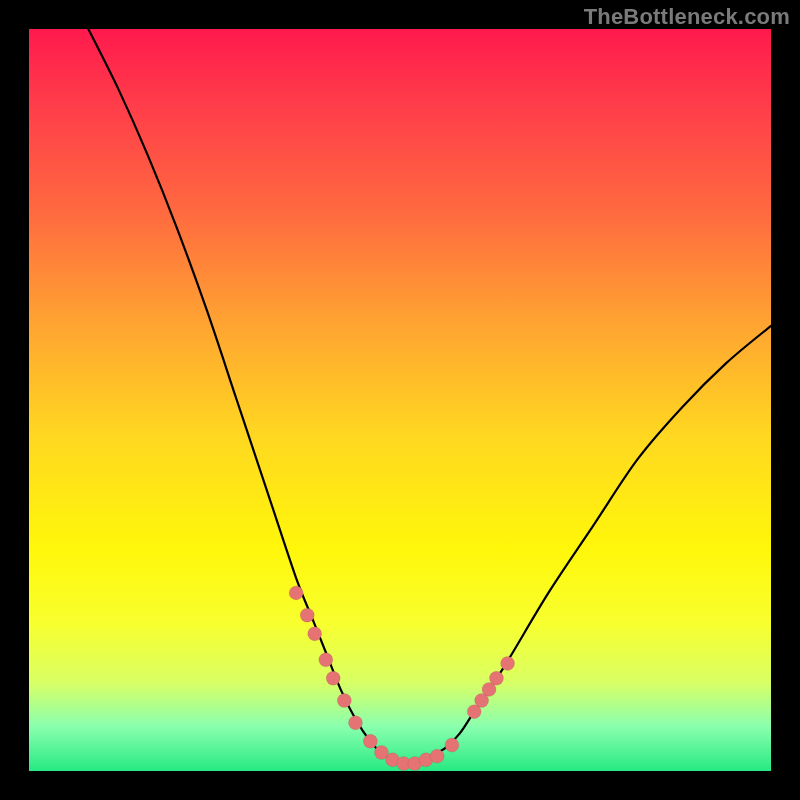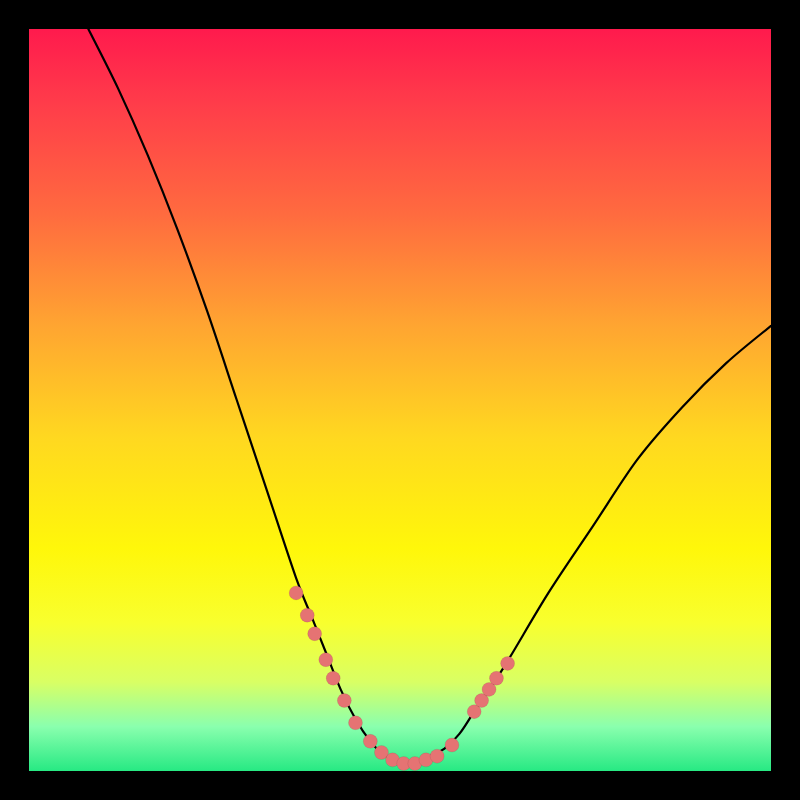--- a/index.html
+++ b/index.html
@@ -80,13 +80,14 @@
           <circle cx="408.1" cy="727.16" r="7" class="dot"></circle>
           <circle cx="422.93999999999994" cy="716.03" r="7" class="dot"></circle>
           <circle cx="445.2" cy="682.64" r="7" class="dot"></circle>
           <circle cx="452.62" cy="671.51" r="7" class="dot"></circle>
           <circle cx="460.04" cy="660.38" r="7" class="dot"></circle>
           <circle cx="467.46" cy="649.25" r="7" class="dot"></circle>
           <circle cx="478.59000000000003" cy="634.41" r="7" class="dot"></circle>
         </g>
     </svg>
   </div>
+  <div class="watermark">TheBottleneck.com</div>
 </div>
 
 </body></html>

